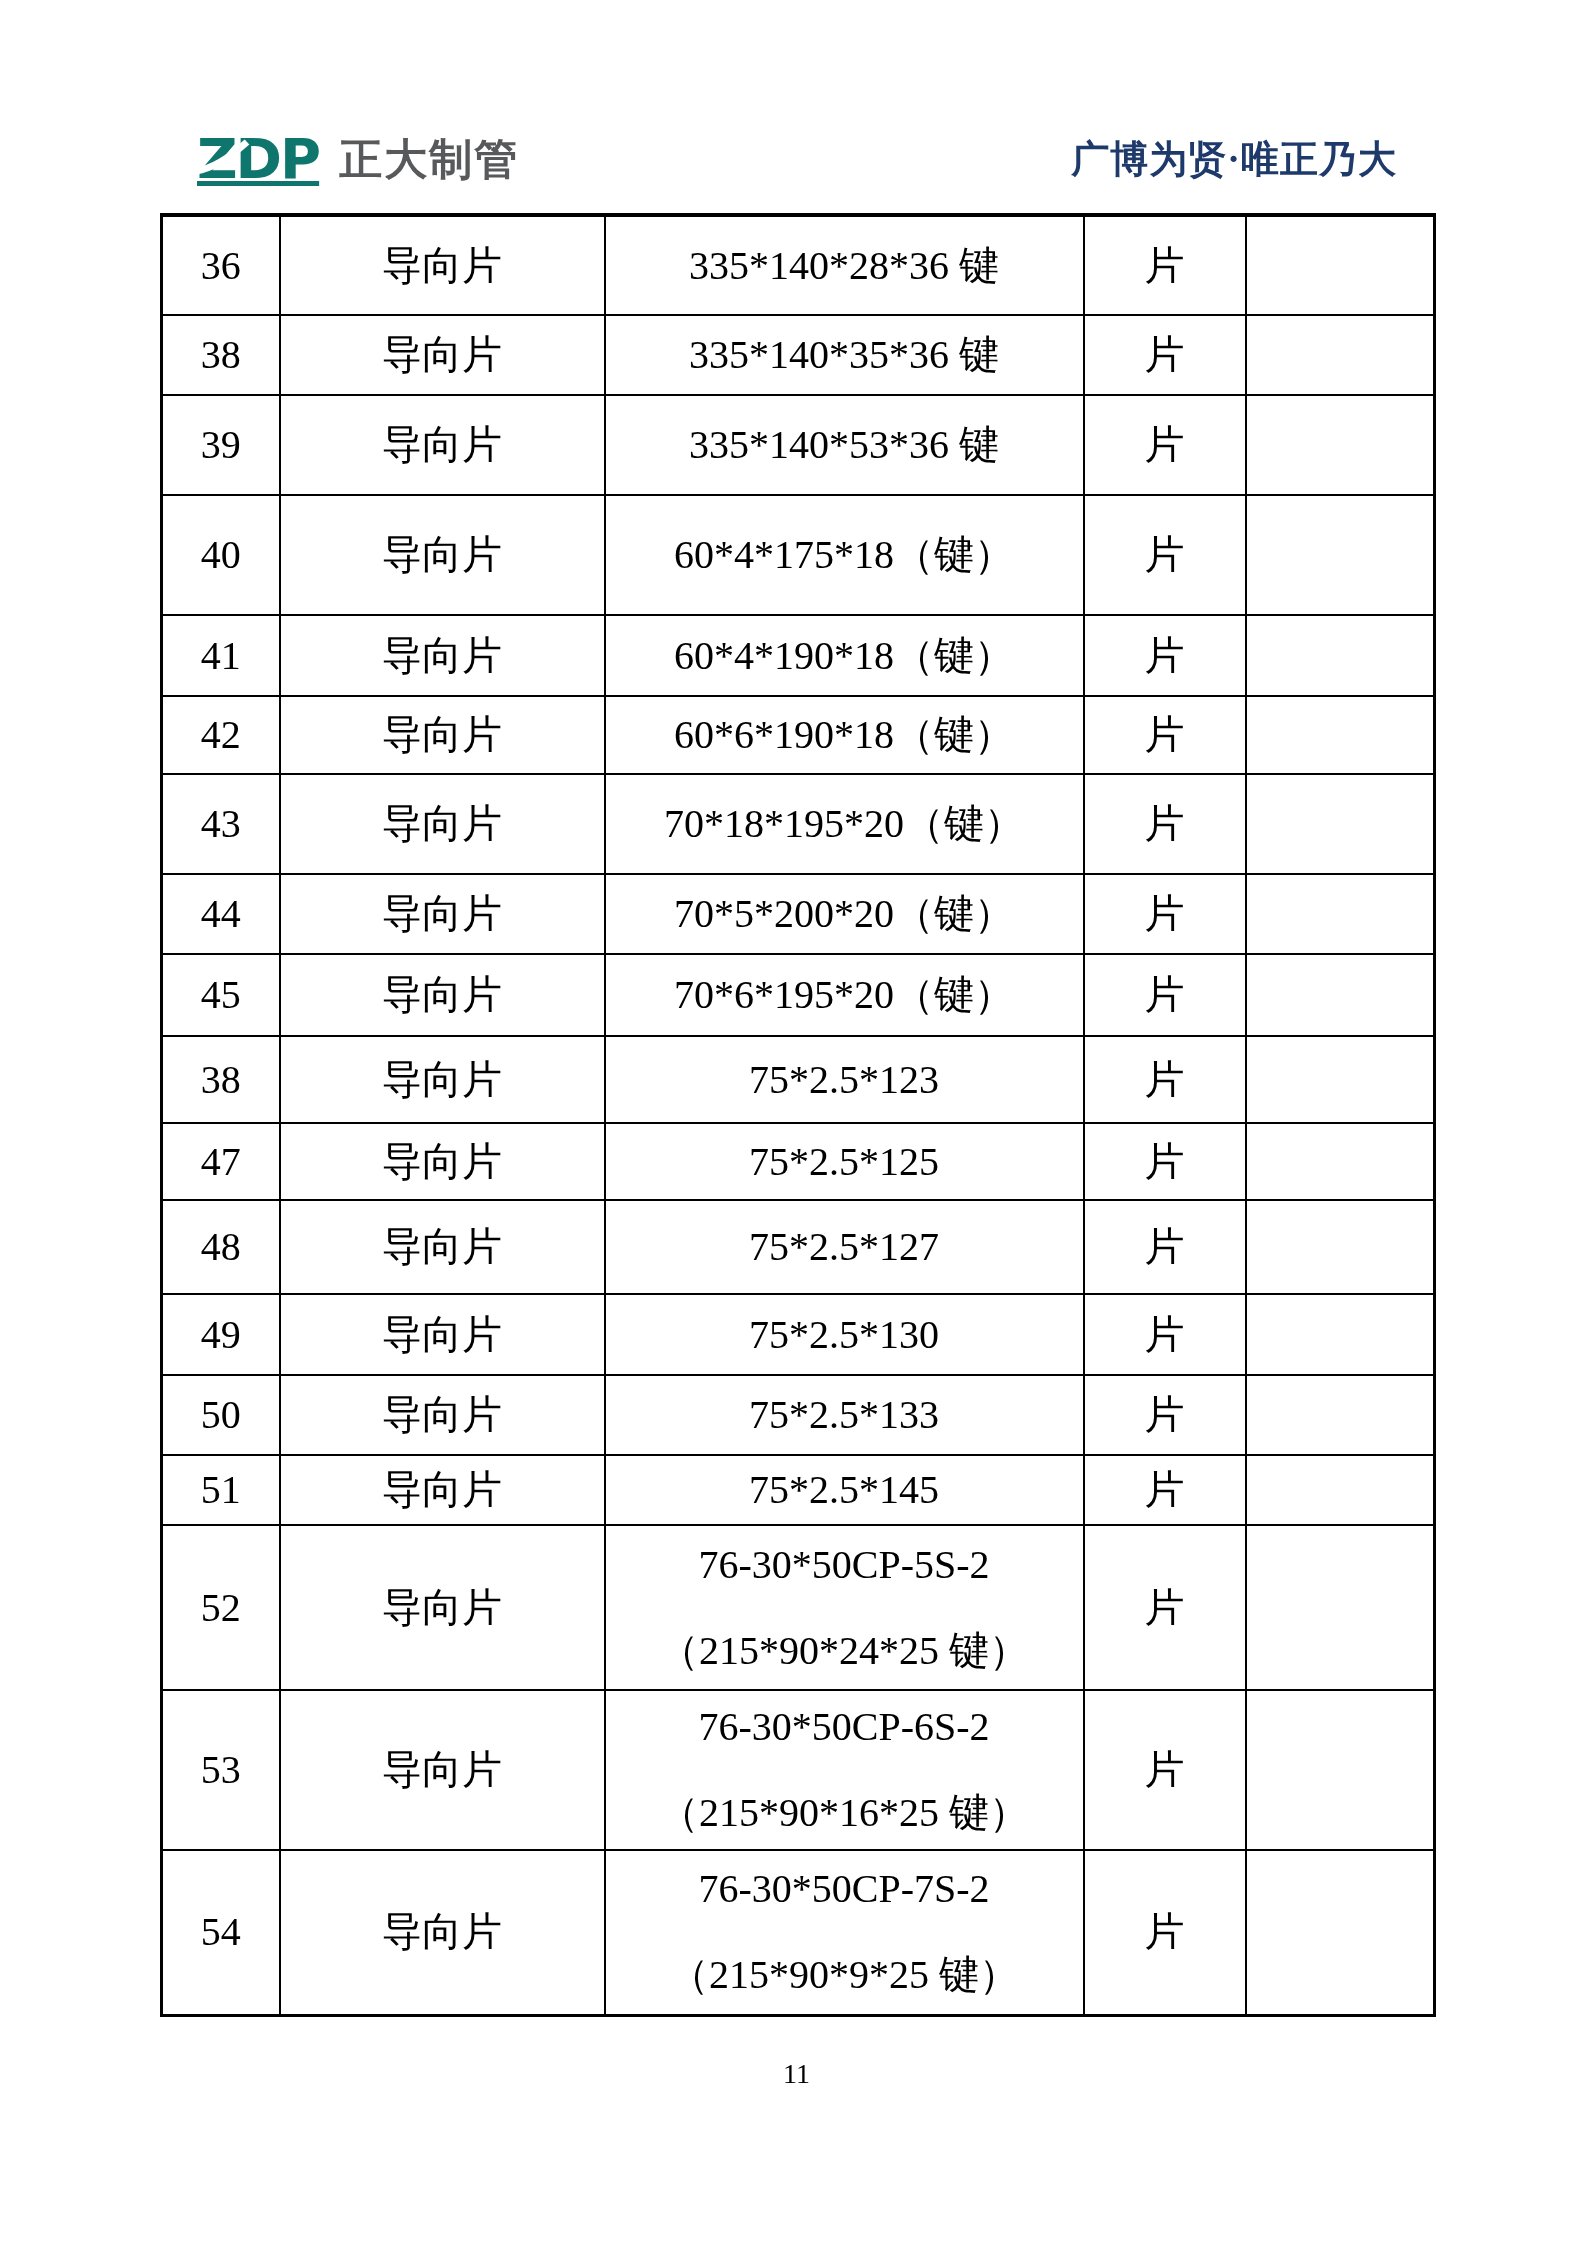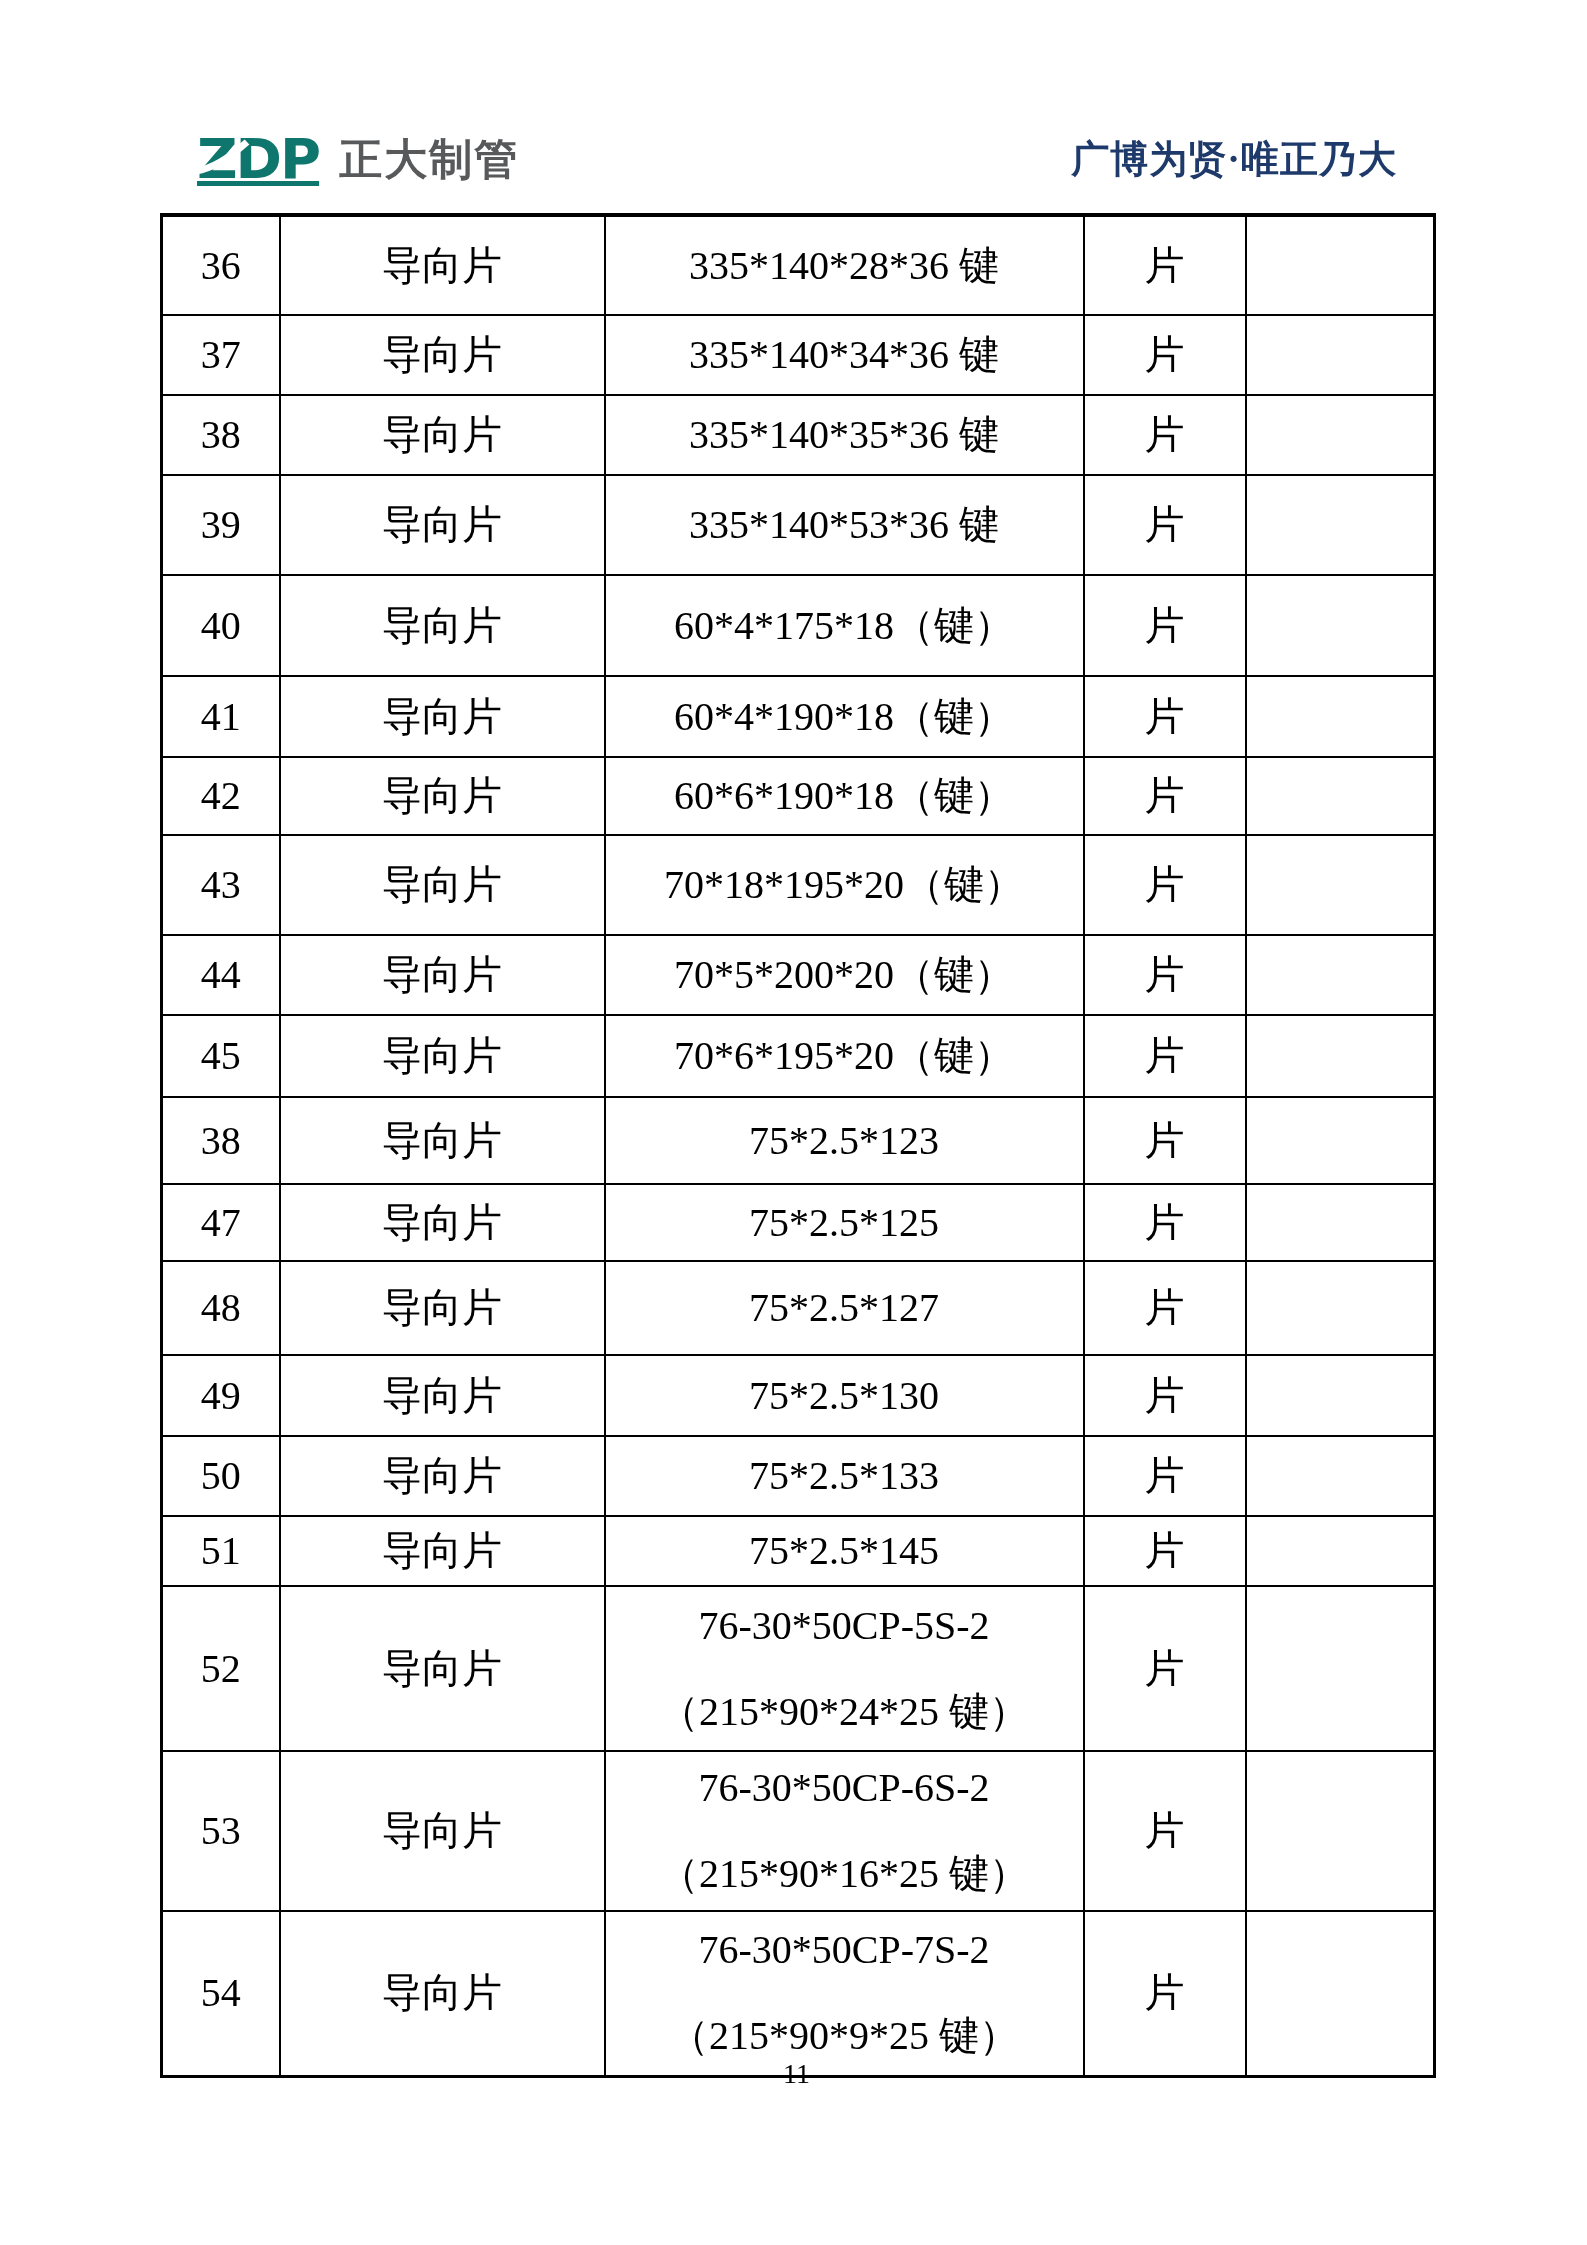--- a/index.html
+++ b/index.html
@@ -70,47 +70,38 @@
       <tr style="height:100px">
         <td>36</td>
         <td>导向片</td>
         <td>
             <div class="spec1">335*140*28*36 键</div>
           </td>
         <td>片</td>
         <td></td>
       </tr>
       <tr style="height:80px">
-        <td>37</td>
-        <td>导向片</td>
-        <td>
-            <div class="spec1">335*140*34*36 键</div>
-          </td>
-        <td>片</td>
-        <td></td>
-      </tr>
-      <tr style="height:80px">
         <td>38</td>
         <td>导向片</td>
         <td>
             <div class="spec1">335*140*35*36 键</div>
           </td>
         <td>片</td>
         <td></td>
       </tr>
       <tr style="height:100px">
         <td>39</td>
         <td>导向片</td>
         <td>
             <div class="spec1">335*140*53*36 键</div>
           </td>
         <td>片</td>
         <td></td>
       </tr>
-      <tr style="height:101px">
+      <tr style="height:120px">
         <td>40</td>
         <td>导向片</td>
         <td>
             <div class="spec1">60*4*175*18（键）</div>
           </td>
         <td>片</td>
         <td></td>
       </tr>
       <tr style="height:81px">
         <td>41</td>

